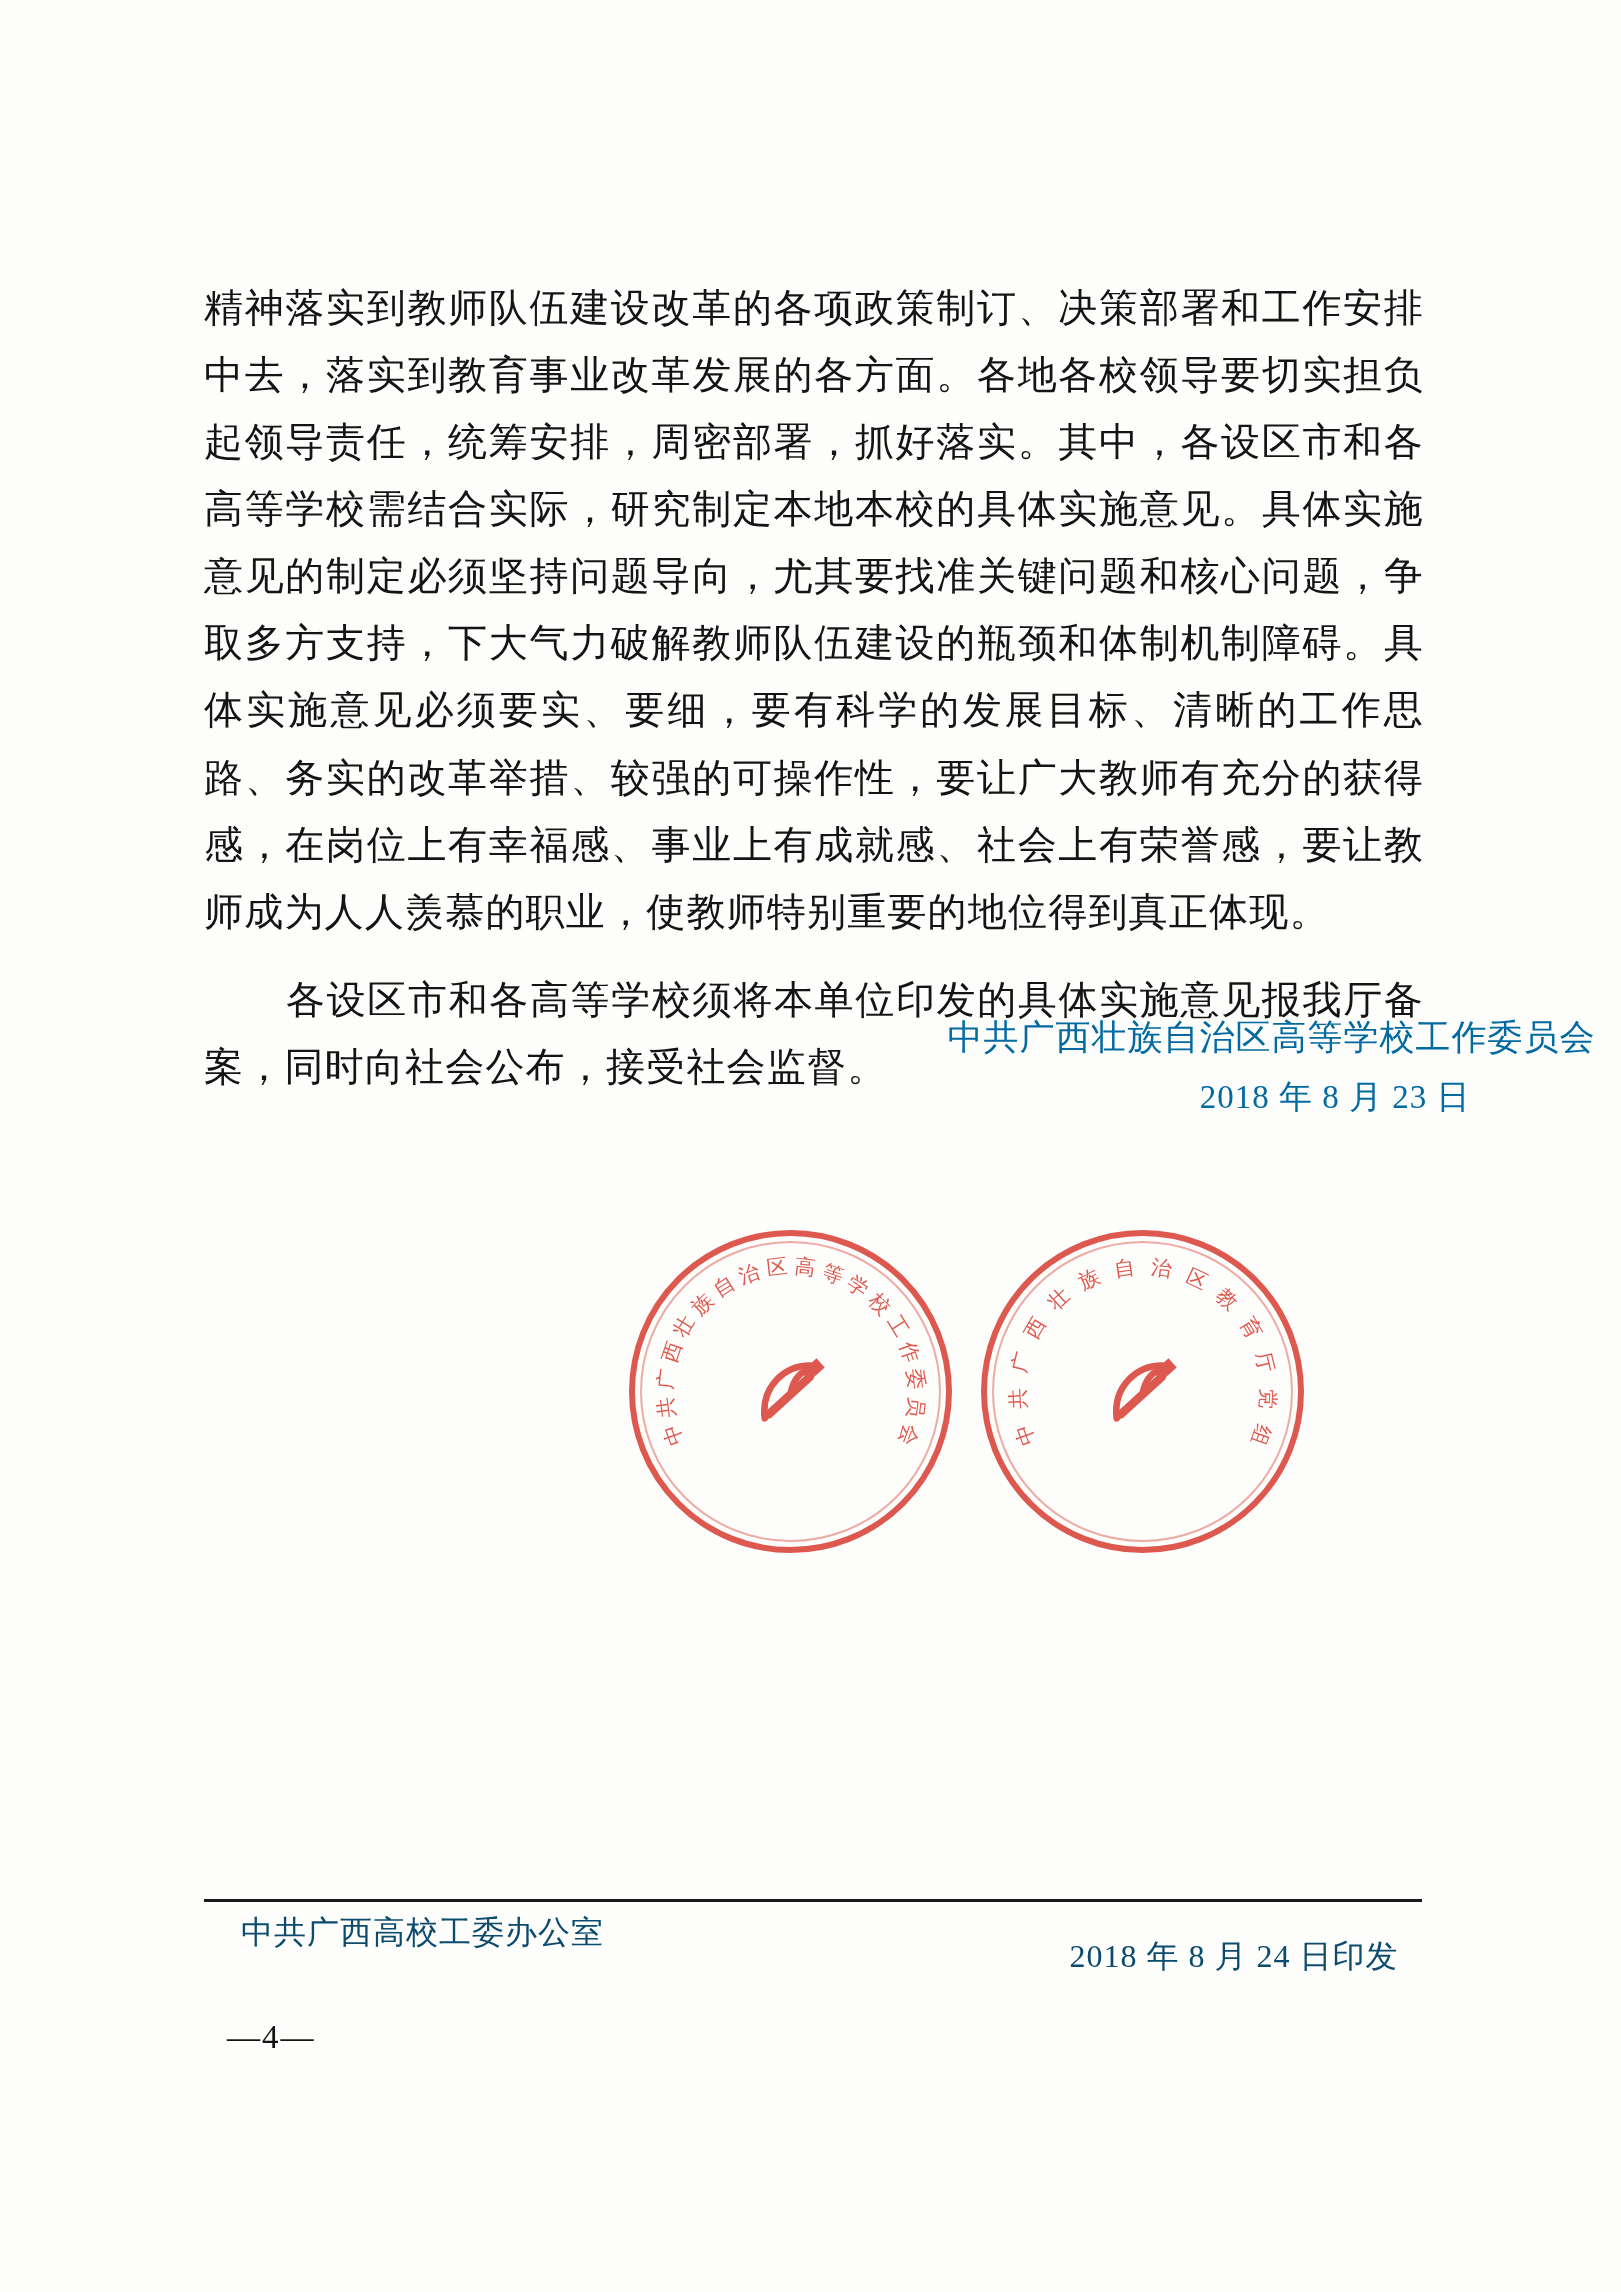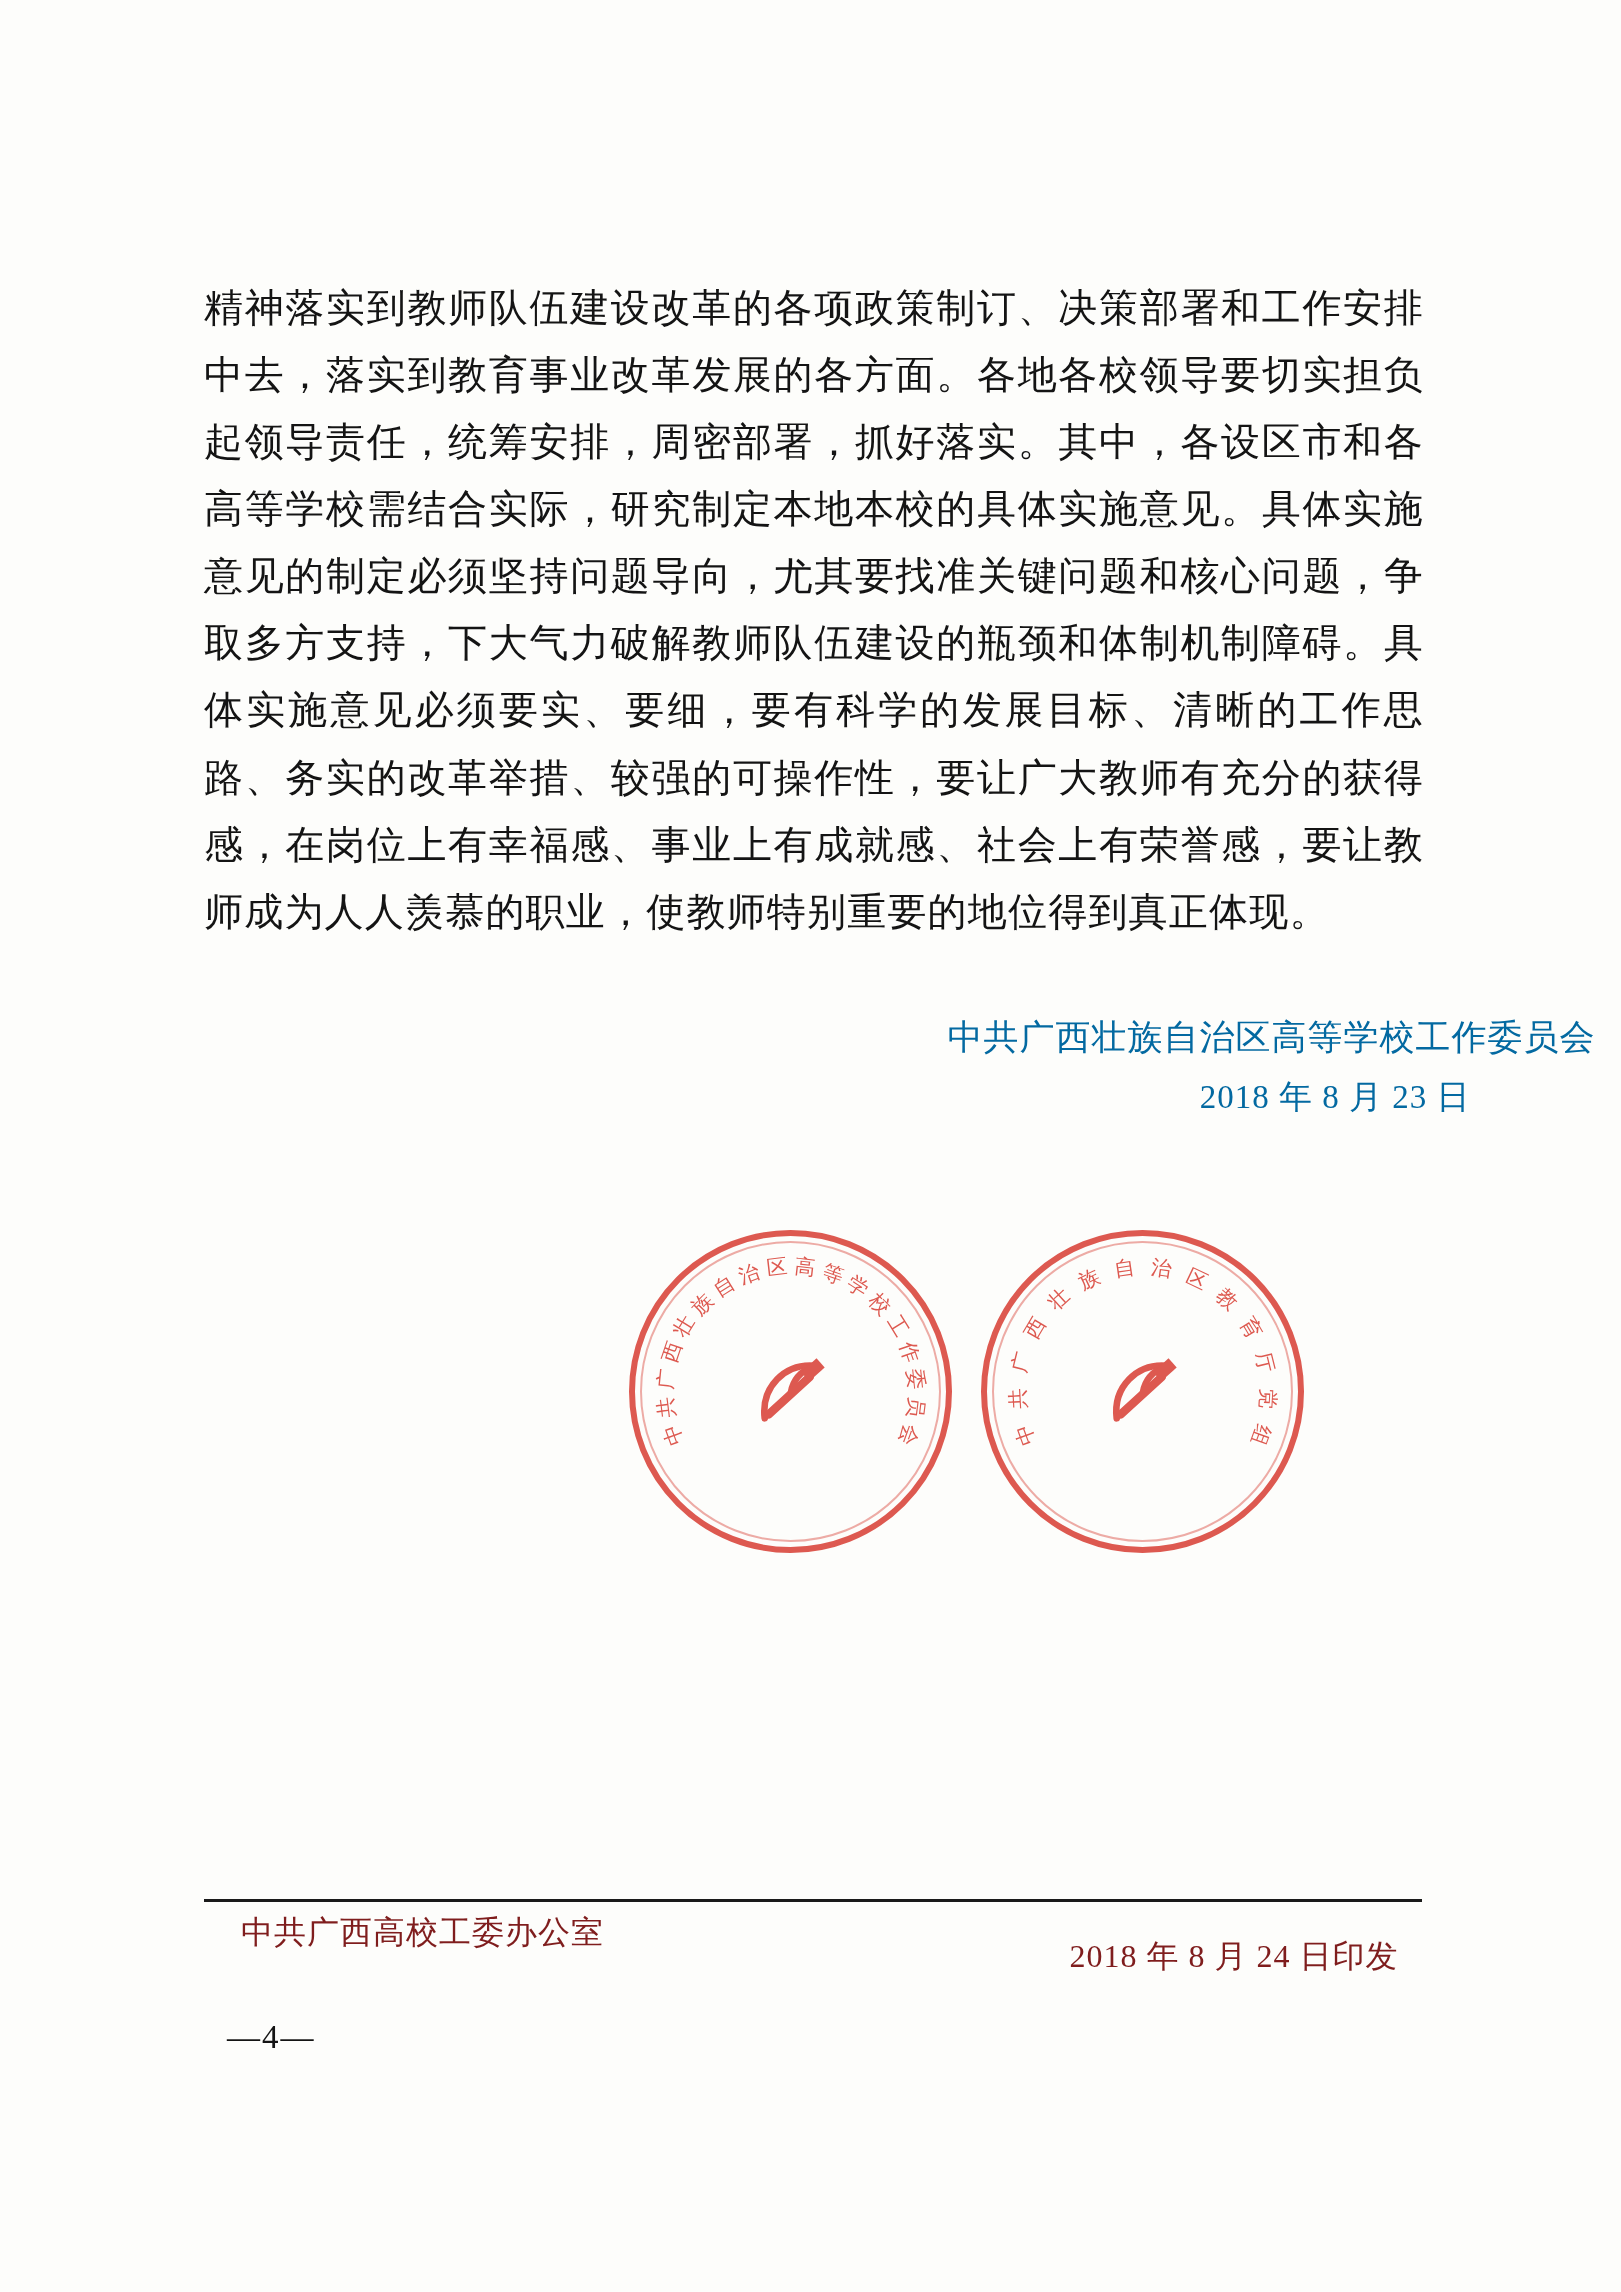--- a/index.html
+++ b/index.html
@@ -139,41 +139,42 @@
   }
   .footer-row {
     position: absolute;
     left: 204px;
     top: 1911px;
     width: 1218px;
     display: flex;
     justify-content: space-between;
     font-size: 32px;
     letter-spacing: 1px;
-    color: #7f1d1d;
+    color: #0c4a6e;
   }
   .footer-left { margin-left: 37px; }
   .footer-right { margin-right: 23.5px; margin-top: 24px; }
   .page-number {
     position: absolute;
     left: 227px;
     top: 2019px;
     font-size: 33px;
     letter-spacing: 2px;
     color: #141414;
     font-family: "Liberation Serif", serif;
   }
 </style>
 </head>
 <body>
 
 <div class="page">
 
   <div class="content">
     <p class="para">精神落实到教师队伍建设改革的各项政策制订、决策部署和工作安排中去，落实到教育事业改革发展的各方面。各地各校领导要切实担负起领导责任，统筹安排，周密部署，抓好落实。其中，各设区市和各高等学校需结合实际，研究制定本地本校的具体实施意见。具体实施意见的制定必须坚持问题导向，尤其要找准关键问题和核心问题，争取多方支持，下大气力破解教师队伍建设的瓶颈和体制机制障碍。具体实施意见必须要实、要细，要有科学的发展目标、清晰的工作思路、务实的改革举措、较强的可操作性，要让广大教师有充分的获得感，在岗位上有幸福感、事业上有成就感、社会上有荣誉感，要让教师成为人人羡慕的职业，使教师特别重要的地位得到真正体现。</p>
+    <p class="para indent">各设区市和各高等学校须将本单位印发的具体实施意见报我厅备案，同时向社会公布，接受社会监督。</p>
   </div>
 
   <div class="seal" id="seal-left">
     <div class="ring"></div>
     <div class="ring-inner"></div>
     <div class="seal-text">
         <span style="transform: translate(-118px, 43px) rotate(250deg) translate(-50%, -50%);">中</span>
         <span style="transform: translate(-125px, 15.4px) rotate(262.941deg) translate(-50%, -50%);">共</span>
         <span style="transform: translate(-125px, -13px) rotate(275.882deg) translate(-50%, -50%);">广</span>
         <span style="transform: translate(-119px, -40px) rotate(288.824deg) translate(-50%, -50%);">西</span>

